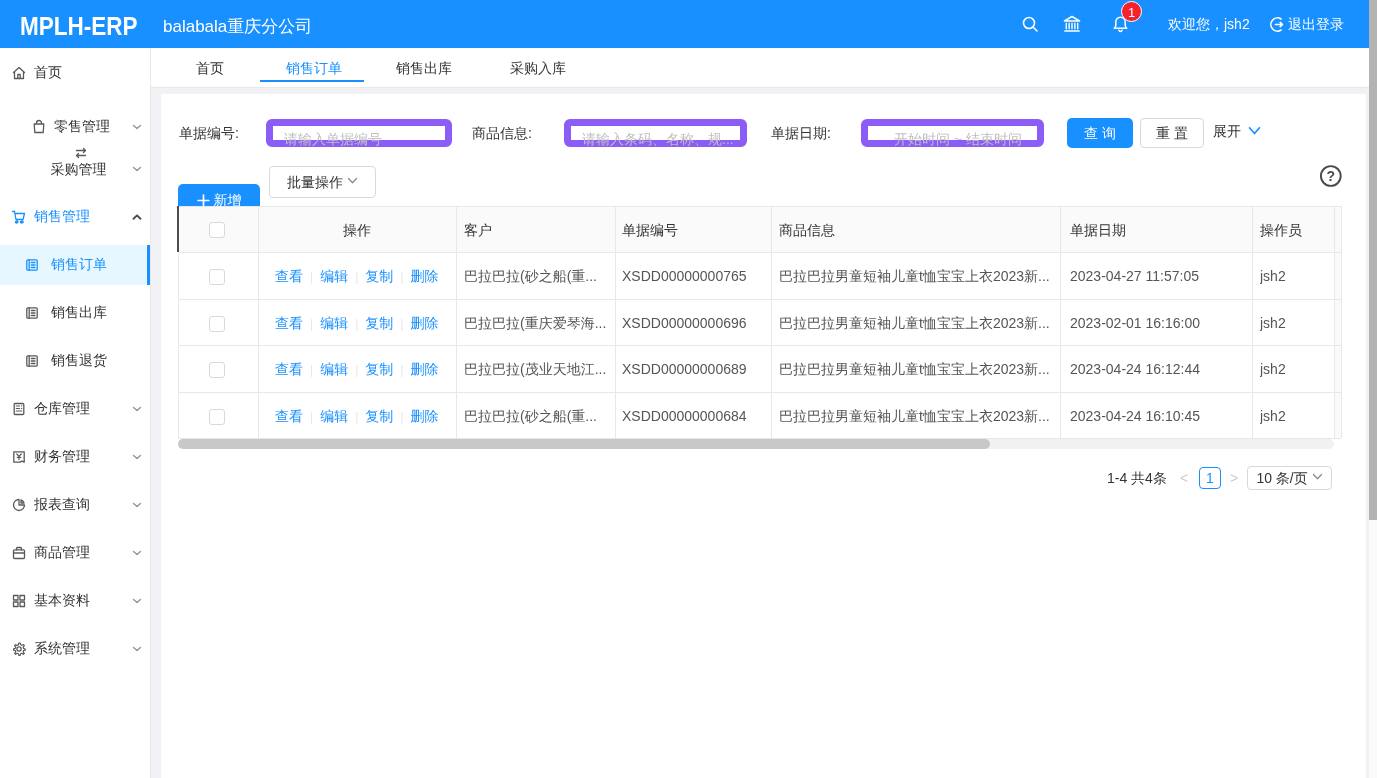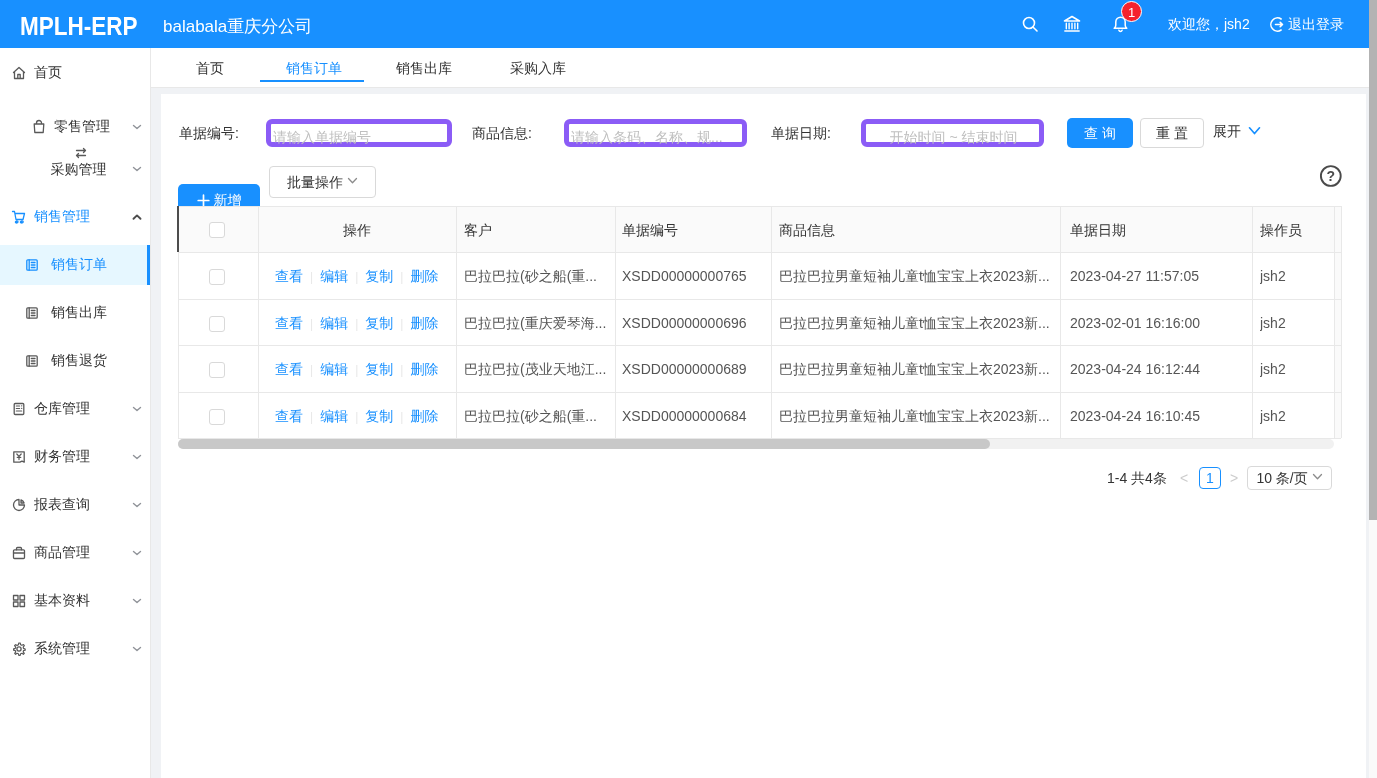--- a/index.html
+++ b/index.html
@@ -24,21 +24,21 @@
   .mi2 .t { margin-left:11px; }
   .sel { background:#e6f7ff; border-right:3px solid #1890ff; color:#1890ff; top:245px !important; height:40px !important; }
   .blue { color:#1890ff;text-align:right; }
   
   .tabbar { position:absolute; left:151px; top:48px; width:1218px; height:40px; background:#fff; border-bottom:1px solid #e8e8e8; }
   .tab { position:absolute; top:48px; height:40px; line-height:40px; font-size:14px; color:#333; text-align:center; }
   .tab.active { color:#1890ff; }
   .card { position:absolute; left:161px; top:94px; width:1205px; height:684px; background:#fff; }
   
   .flabel { position:absolute; top:125px; font-size:14px; color:#333; }
-  .finput { position:absolute; top:119px; height:28px; border:5px solid #8b5cf6; border-radius:6px; background:#fff; font-size:14px; color:#bfbfbf; line-height:26px; padding-left:2px; }
+  .finput { position:absolute; top:119px; height:28px; border:7px solid #8b5cf6; border-radius:6px; background:#fff; font-size:14px; color:#bfbfbf; line-height:26px; padding-left:11px; }
   .btn-primary { position:absolute; background:#1890ff; color:#fff; border-radius:5px; font-size:14px; text-align:center; }
   .btn-plain { position:absolute; background:#fff; color:#333; border:1px solid #d9d9d9; border-radius:4px; font-size:14px; text-align:center; }
   
   .tbl-border { position:absolute; background:#e8e8e8; }
   .th { position:absolute; font-size:14px; color:#333; font-weight:500; }
   .td { position:absolute; font-size:14px; color:#555; white-space:nowrap; overflow:hidden; }
   .link { color:#1890ff; }
   .sep { color:#e8e8e8; padding:0 7px; font-size:12px; }
   .cb { position:absolute; width:16px; height:16px; border:1px solid #d9d9d9; border-radius:3px; background:#fff; }
   

